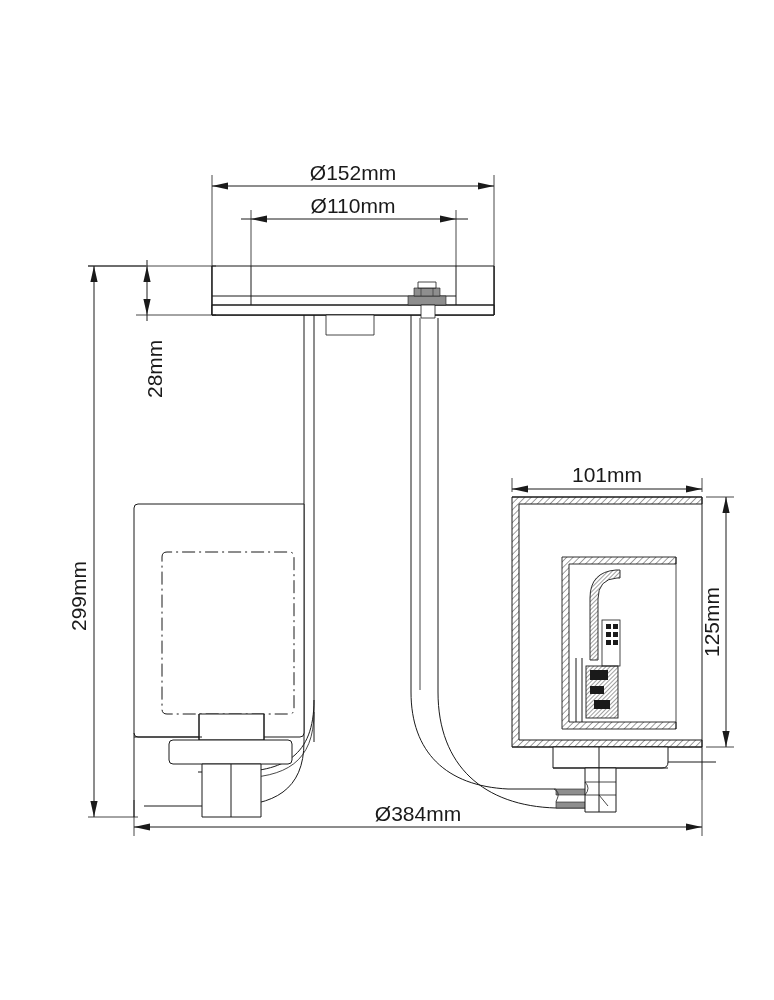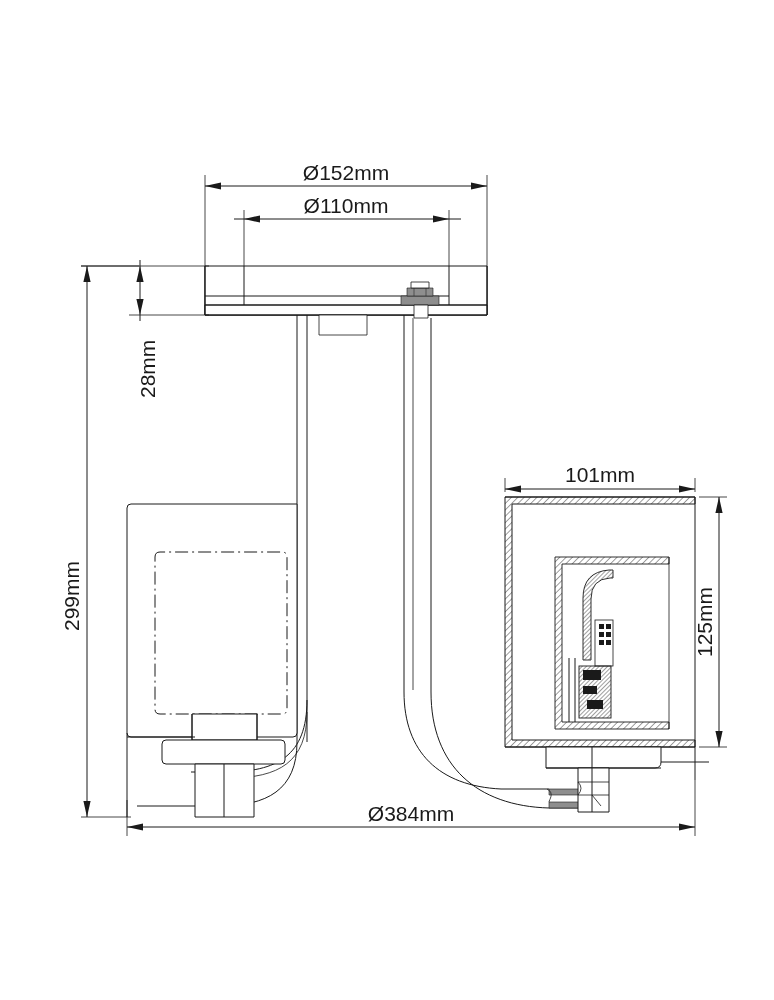--- a/index.html
+++ b/index.html
@@ -10,21 +10,21 @@
   }
   body {
     width: 774px;
     height: 1000px;
     position: relative;
     overflow: hidden;
     font-family: "Liberation Sans", sans-serif;
   }
   #drawing-root {
     position: absolute;
-    left: 9px;
+    left: 16px;
     top: 0;
     width: 675px;
     height: 1000px;
   }
   svg#tech-drawing {
     display: block;
     width: 774px;
     height: 1000px;
     background: #ffffff;
   }

